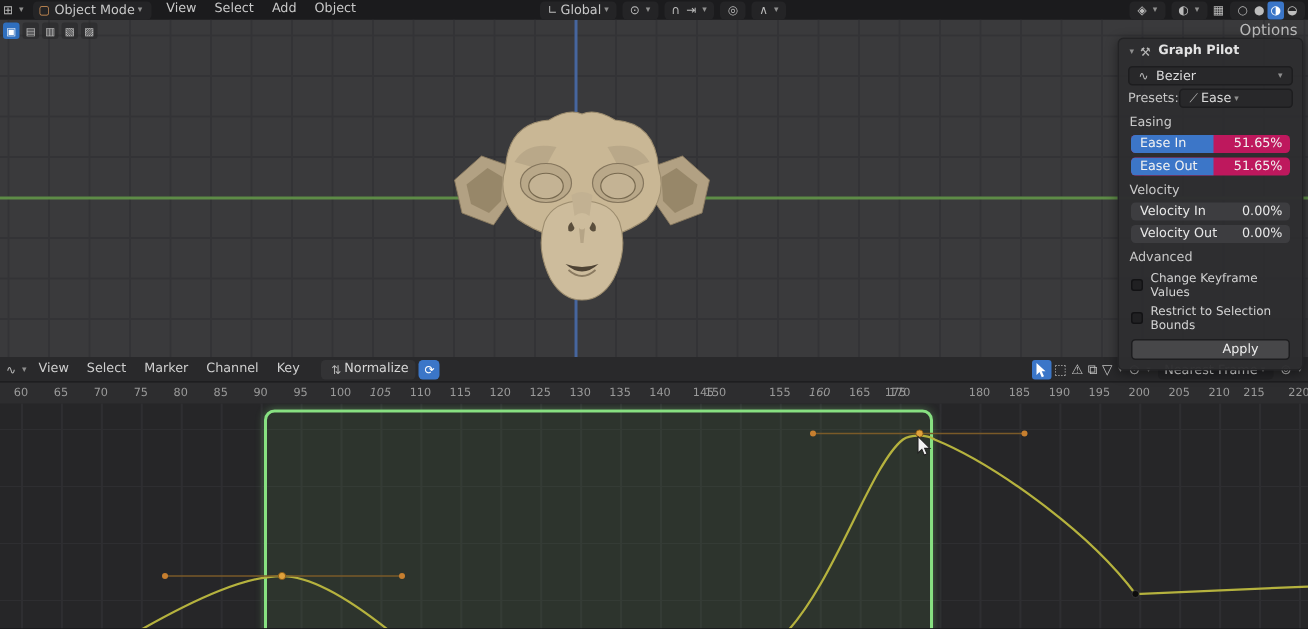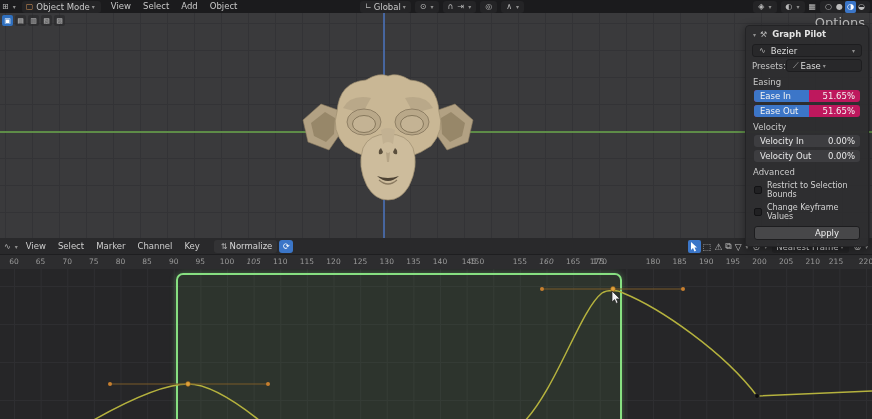--- a/index.html
+++ b/index.html
@@ -17,21 +17,21 @@
   .micon{font-size:8px;color:#b9b9b9;padding:0 2px;line-height:13px;}
   .chev{font-size:6px;color:#8f8f8f;padding:0 2px;}
   .menu-item{padding:0 6px;line-height:13px;cursor:default;}
   .mode-select{display:flex;align-items:center;background:#242426;border-radius:3px;
                margin:0 4px;padding:0 4px;height:12px;}
   .mode-icon{color:#de9a5a;font-size:8px;margin-right:3px;}
   .pill{display:flex;align-items:center;background:#242426;border-radius:3px;height:12px;
         padding:0 3px;margin:0 2px;}
   .sph{font-size:8px;line-height:12px;padding:0 2px;color:#bdbdbd;}
   .sph.active{background:#3b76c8;border-radius:2px;color:#fff;}
-  .vp-options{position:absolute;right:7px;top:15px;font-size:13px;color:#bdbdbd;z-index:30;}
+  .vp-options{position:absolute;right:7px;top:15px;font-size:10px;color:#bdbdbd;z-index:30;}
 
   
   .vp-row2{position:absolute;left:2px;top:15px;display:flex;gap:2px;z-index:30;}
   .sq{width:11px;height:11px;border-radius:2px;display:flex;align-items:center;
       justify-content:center;font-size:7px;color:#cfcfcf;background:rgba(40,40,42,.6);}
   .sq.active{background:#2f6fbe;color:#fff;}
 
   
   .viewport{position:absolute;top:13px;left:0;right:0;height:225px;background:#3a3a3c;
             background-image:
@@ -249,25 +249,25 @@
         </div>
         <div class="pfield">
           <span class="pl">Velocity Out</span>
           <span class="pv">0.00%</span>
         </div>
       </div>
     <div class="section">Advanced</div>
     <div id="adv-checks">
         <div class="pcheck">
           <span class="box"></span>
-          <span class="cl">Restrict to Selection Bounds</span>
+          <span class="cl">Change Keyframe Values</span>
         </div>
         <div class="pcheck">
           <span class="box"></span>
-          <span class="cl">Change Keyframe Values</span>
+          <span class="cl">Restrict to Selection Bounds</span>
         </div>
       </div>
     <div class="applybtn">Apply</div>
   </div>
 
   <div class="graph">
     <div class="g-header">
       <span class="micon" style="margin-left:2px">∿</span>
       <span class="chev">▾</span>
       <div id="g-menus" style="display:flex">

